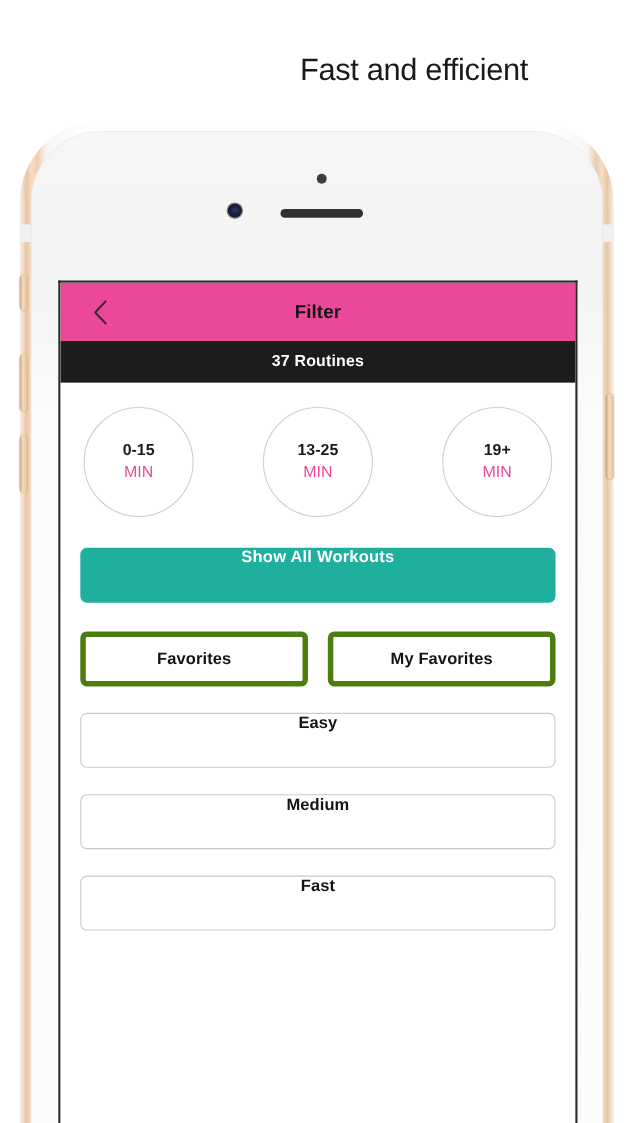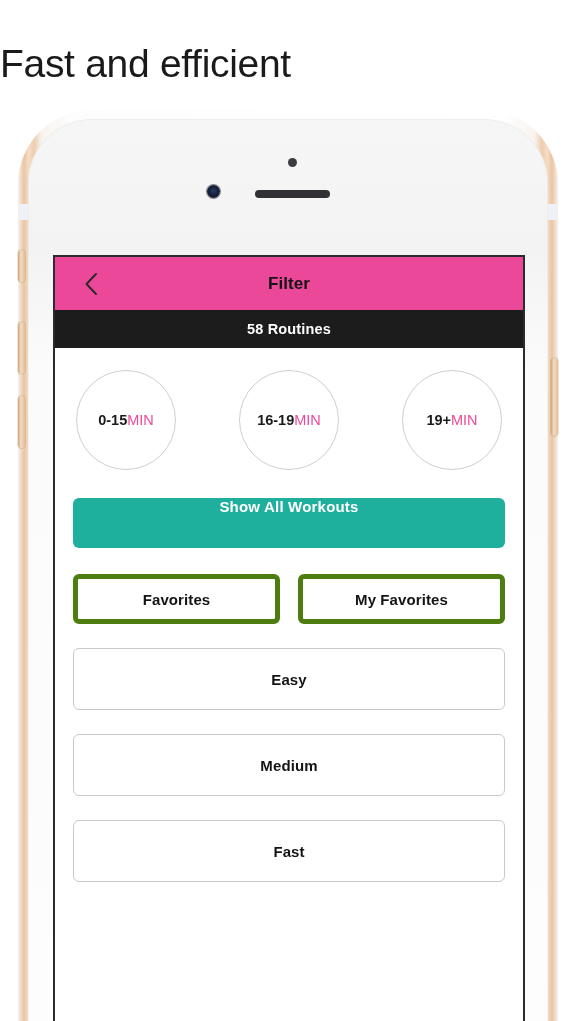--- a/index.html
+++ b/index.html
@@ -18,22 +18,22 @@
     height: 1021px;
     background: #ffffff;
   }
 
   
   .headline {
     position: absolute;
     top: 44px;
     left: 0;
     width: 480px;
-    text-align: left;
-    font-size: 39px;
+    text-align: right;
+    font-size: 28px;
     font-weight: 400;
     color: #1a1a1a;
     letter-spacing: -0.3px;
     line-height: 40px;
   }
 
   
   .phone-wrap {
     position: absolute;
     left: 14px;
@@ -206,21 +206,21 @@
     justify-content: space-between;
     padding: 22px 3px 0 3px;
   }
   .circle {
     width: 100px;
     height: 100px;
     border-radius: 50%;
     border: 1px solid #cfcfcf;
     background: #ffffff;
     display: flex;
-    flex-direction: row;
+    flex-direction: column;
     align-items: center;
     justify-content: center;
     cursor: pointer;
   }
   .circle-range {
     font-size: 14.5px;
     font-weight: 700;
     color: #1a1a1a;
     line-height: 20px;
   }
@@ -267,26 +267,26 @@
   }
   .outline-btn .label {
     font-size: 15px;
     font-weight: 700;
     color: #141414;
     letter-spacing: 0.1px;
   }
 
   .stack-btn {
     margin-top: 24px;
-    height: 62px;
+    height: 50px;
     border-radius: 6px;
     border: 1px solid #c9c9c9;
     background: #ffffff;
     display: flex;
-    align-items: center;
+    align-items: flex-start;
     justify-content: center;
     cursor: pointer;
   }
   .stack-btn .label {
     font-size: 15px;
     font-weight: 700;
     color: #141414;
     letter-spacing: 0.1px;
   }
 </style>
@@ -321,34 +321,34 @@
           <span>
             <svg width="14" height="24" viewBox="0 0 14 24" aria-hidden="true">
               <polyline points="12,2 2.5,12 12,22" fill="none" stroke="#2a2a2a" stroke-width="1.9" stroke-linecap="round" stroke-linejoin="round"></polyline>
             </svg>
           </span>
         </div>
         <div class="nav-title">Filter</div>
       </div>
 
       <div class="count-bar">
-        <span class="count-text">58 Routines</span>
+        <span class="count-text">37 Routines</span>
       </div>
 
       <div class="app-body">
 
         <div class="circles">
 
           <div class="circle">
             <span class="circle-range">0-15</span>
             <span class="circle-unit">MIN</span>
           </div>
 
           <div class="circle">
-            <span class="circle-range">16-19</span>
+            <span class="circle-range">13-25</span>
             <span class="circle-unit">MIN</span>
           </div>
 
           <div class="circle">
             <span class="circle-range">19+</span>
             <span class="circle-unit">MIN</span>
           </div>
 
         </div>
 

